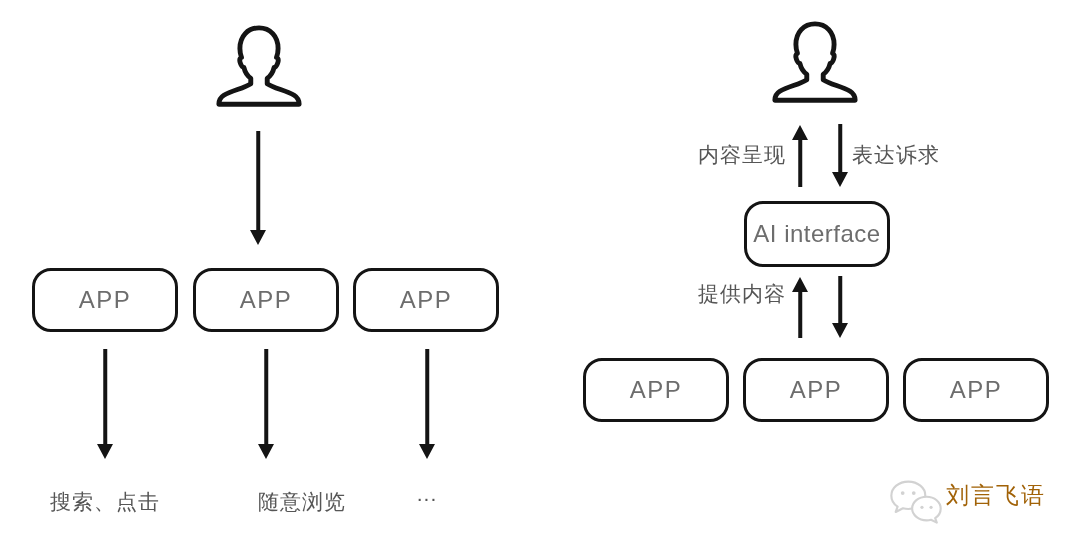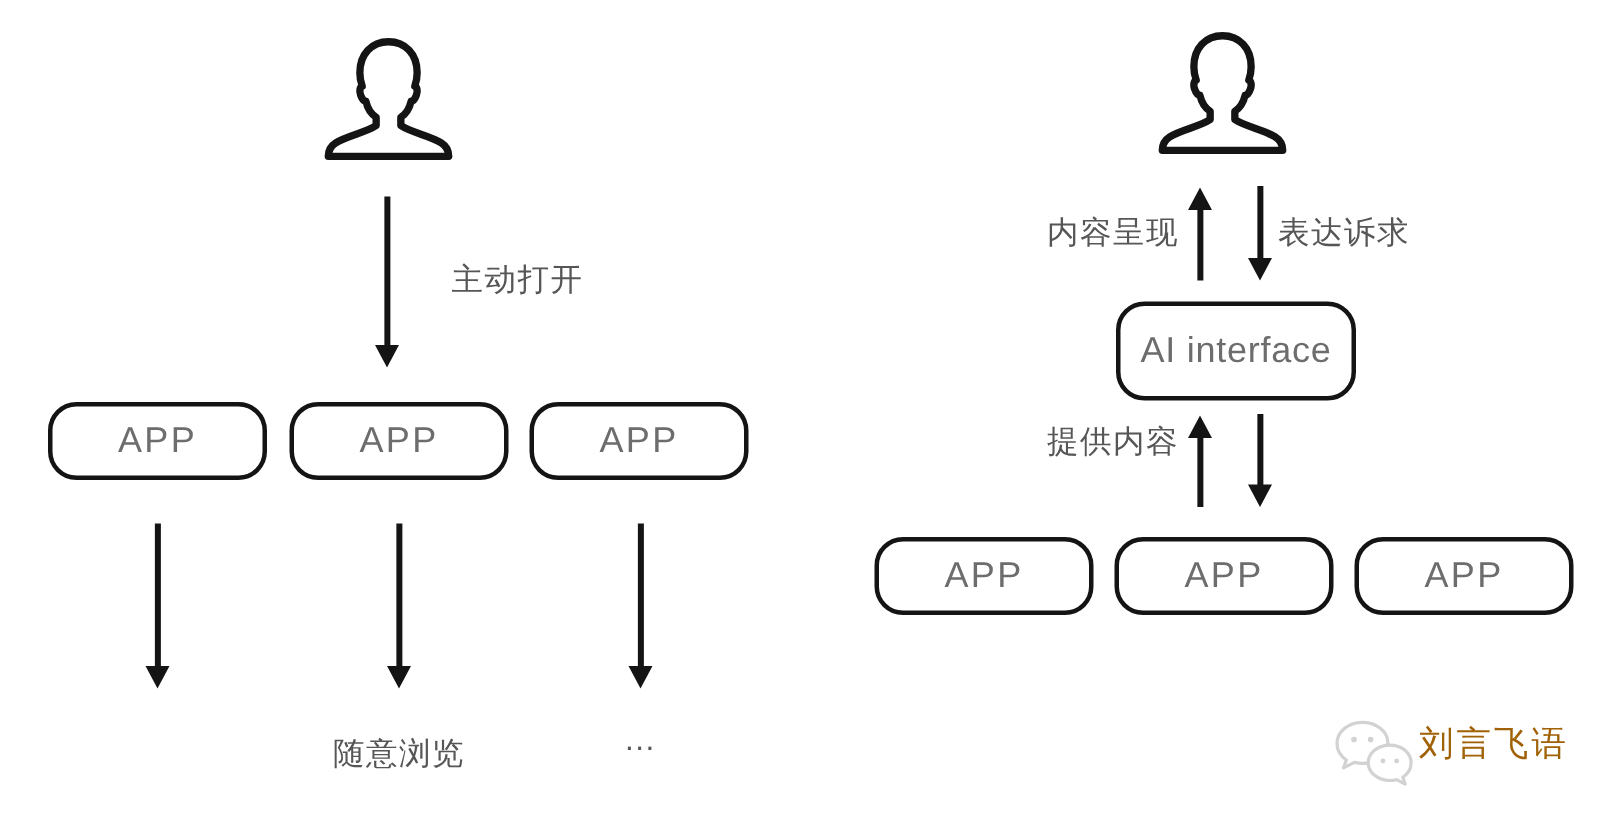--- a/index.html
+++ b/index.html
@@ -3,21 +3,21 @@
 <meta charset="utf-8">
 <style>
   html,body{margin:0;padding:0;background:#fff;}
   #stage{
     position:relative;width:1080px;height:546px;background:#ffffff;
     font-family:"Liberation Sans","DejaVu Sans",sans-serif;overflow:hidden;
   }
   .abs{position:absolute;}
   
   .box{
-    position:absolute;height:52px;border:3.5px solid #141414;border-radius:19px;
+    position:absolute;height:64px;border:3.5px solid #141414;border-radius:19px;
     background:#fff;display:flex;align-items:center;justify-content:center;
     font-size:24px;color:#6d6d6d;letter-spacing:1.5px;box-sizing:border-box;
   }
   
   .lbl{
     position:absolute;font-size:21px;color:#565656;white-space:nowrap;
     letter-spacing:1px;
   }
   .lbl.center{text-align:center;}
   .lbl.right{text-align:right;}
@@ -46,51 +46,51 @@
 
 <div id="stage">
 
   <div class="abs" style="left:212px;top:24px;width:94px;height:88px;">
     <svg width="94" height="88" viewBox="0 0 96 88">
       <path d="M48 3 c-11.5 0 -19.5 8.5 -19.5 21 c0 3.2 0.6 6.4 1.6 9.2 c-1.6 0.8 -2.1 3.2 -1.1 6 c0.9 2.6 2.2 4.2 3.6 4.3 c1.1 4.8 3.9 8.9 7 10.9 l0 5.6 c-7 4.8 -19.5 6.8 -27.5 11.8 c-3.8 2.4 -5.1 5.9 -5.1 9.2 l82 0 c0 -3.3 -1.3 -6.8 -5.1 -9.2 c-8 -5 -20.5 -7 -27.5 -11.8 l0 -5.6 c3.1 -2 5.9 -6.1 7 -10.9 c1.4 -0.1 2.7 -1.7 3.6 -4.3 c1 -2.8 0.5 -5.2 -1.1 -6 c1 -2.8 1.6 -6 1.6 -9.2 c0 -12.5 -8 -21 -19.5 -21 z" fill="#ffffff" stroke="#141414" stroke-width="5" stroke-linejoin="round"></path>
     </svg>
   </div>
 
   <div class="arr down" style="left:249px;top:131px;height:114px;"></div>
-  <div class="lbl" style="left:301px;top:172px;">主动打开</div>
 
   <div class="box" style="left:32px;top:268px;width:146px;">
     <span>APP</span>
   </div>
   <div class="box" style="left:193px;top:268px;width:146px;">
     <span>APP</span>
   </div>
   <div class="box" style="left:353px;top:268px;width:146px;">
     <span>APP</span>
   </div>
 
   <div class="arr down" style="left:96px;top:349px;height:110px;"></div>
   <div class="arr down" style="left:257px;top:349px;height:110px;"></div>
   <div class="arr down" style="left:418px;top:349px;height:110px;"></div>
 
-  <div class="lbl center" style="left:186px;top:488px;width:160px;">随意浏览</div>
+  <div class="lbl center" style="left:25px;top:488px;width:160px;">搜索、点击</div>
+  <div class="lbl center" style="left:186px;top:488px;width:160px;text-align:right;">随意浏览</div>
   <div class="lbl center" style="left:347px;top:482px;width:160px;">...</div>
 
   <div class="abs" style="left:768px;top:20px;width:94px;height:88px;">
     <svg width="94" height="88" viewBox="0 0 96 88">
       <path d="M48 3 c-11.5 0 -19.5 8.5 -19.5 21 c0 3.2 0.6 6.4 1.6 9.2 c-1.6 0.8 -2.1 3.2 -1.1 6 c0.9 2.6 2.2 4.2 3.6 4.3 c1.1 4.8 3.9 8.9 7 10.9 l0 5.6 c-7 4.8 -19.5 6.8 -27.5 11.8 c-3.8 2.4 -5.1 5.9 -5.1 9.2 l82 0 c0 -3.3 -1.3 -6.8 -5.1 -9.2 c-8 -5 -20.5 -7 -27.5 -11.8 l0 -5.6 c3.1 -2 5.9 -6.1 7 -10.9 c1.4 -0.1 2.7 -1.7 3.6 -4.3 c1 -2.8 0.5 -5.2 -1.1 -6 c1 -2.8 1.6 -6 1.6 -9.2 c0 -12.5 -8 -21 -19.5 -21 z" fill="#ffffff" stroke="#141414" stroke-width="5" stroke-linejoin="round"></path>
     </svg>
   </div>
 
   <div class="arr up" style="left:791px;top:125px;height:62px;"></div>
   <div class="arr down" style="left:831px;top:124px;height:63px;"></div>
   <div class="lbl" style="left:852px;top:141px;">表达诉求</div>
   <div class="lbl right" style="left:666px;top:141px;width:120px;">内容呈现</div>
 
-  <div class="box" style="left:744px;top:201px;width:160px;height:66px;letter-spacing:0.5px;">
+  <div class="box" style="left:744px;top:201px;width:146px;height:66px;letter-spacing:0.5px;">
     <span>AI interface</span>
   </div>
 
   <div class="arr up" style="left:791px;top:277px;height:61px;"></div>
   <div class="arr down" style="left:831px;top:276px;height:62px;"></div>
   <div class="lbl right" style="left:666px;top:280px;width:120px;">提供内容</div>
 
   <div class="box" style="left:583px;top:358px;width:146px;">
     <span>APP</span>
   </div>

